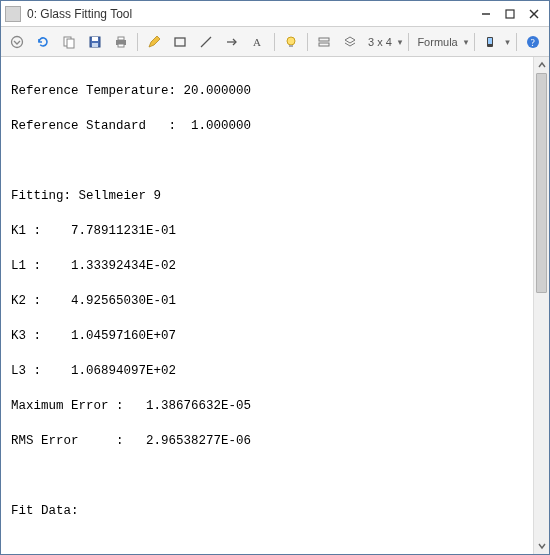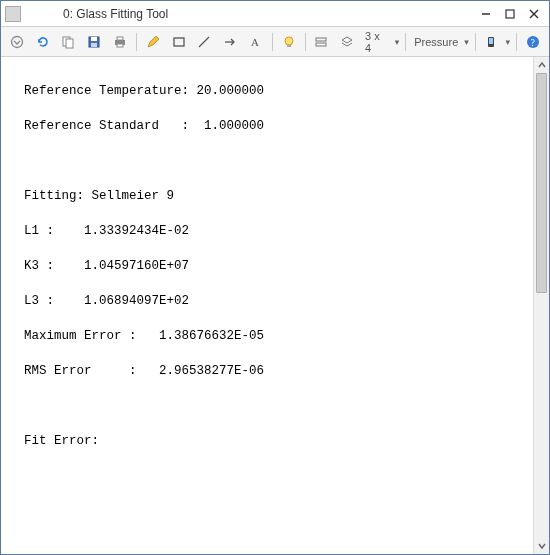--- a/index.html
+++ b/index.html
@@ -14,21 +14,20 @@
     overflow: hidden;
     border: 1px solid #5a7aa0;
   }
   .titlebar {
     height: 26px;
     background: #fff;
     border-bottom: 1px solid #d0d0d0;
     display: flex;
     align-items: center;
     padding: 0 4px;
-    gap: 36px;
   }
   .title-icon {
     width: 16px; height: 16px;
     background: #d8d8d8;
     border: 1px solid #aaa;
     margin-right: 6px;
   }
   .title-text {
     flex: 1;
     font-size: 12px;
@@ -78,21 +77,20 @@
   .tb-dd {
     font-size: 9px;
     color: #666;
     margin-left: -2px;
   }
 
   .content-wrap {
     position: relative;
     height: calc(100% - 56px);
     display: flex;
-    margin-left: 13px;
   }
   .content {
     flex: 1;
     padding: 8px 10px;
     font-family: "Courier New", monospace;
     font-size: 12.5px;
     line-height: 1.4;
     color: #000;
     white-space: pre;
     overflow: hidden;
@@ -228,21 +226,21 @@
   </div>
   <div class="tb-btn">
     <svg width="14" height="14">
         <polygon points="7,2 12,5 7,8 2,5" fill="none" stroke="#777"></polygon>
         <polyline points="2,8 7,11 12,8" fill="none" stroke="#777"></polyline>
       </svg>
   </div>
   <span class="tb-text">3 x 4</span>
   <span class="tb-dd">▾</span>
   <div class="tb-sep"></div>
-  <span class="tb-text">Pressure</span>
+  <span class="tb-text">Formula</span>
   <span class="tb-dd">▾</span>
   <div class="tb-sep"></div>
   <div class="tb-btn">
     <svg width="14" height="14">
         <rect x="3" y="2" width="6" height="10" rx="1" fill="#444"></rect>
         <rect x="4" y="3" width="4" height="6" fill="#9cf"></rect>
       </svg>
   </div>
   <span class="tb-dd">▾</span>
   <div class="tb-sep"></div>
@@ -253,27 +251,29 @@
       </svg>
   </div>
 </div>
 
 <div class="content-wrap">
   <div class="content">
 <span class="kv-line"><span>Reference Temperature:</span> <span>20.000000</span></span>
 <span class="kv-line"><span>Reference Standard   :</span>  <span>1.000000</span></span>
 <span class="blank"></span>
 <span class="hdr-line"><span>Fitting:</span> <span>Sellmeier 9</span></span>
+<span class="coef-line"><span>K1</span> :    <span>7.78911231E-01</span></span>
 <span class="coef-line"><span>L1</span> :    <span>1.33392434E-02</span></span>
+<span class="coef-line"><span>K2</span> :    <span>4.92565030E-01</span></span>
 <span class="coef-line"><span>K3</span> :    <span>1.04597160E+07</span></span>
 <span class="coef-line"><span>L3</span> :    <span>1.06894097E+02</span></span>
 <span class="kv-line"><span>Maximum Error :</span>   <span>1.38676632E-05</span></span>
 <span class="kv-line"><span>RMS Error     :</span>   <span>2.96538277E-06</span></span>
 <span class="blank"></span>
-<span class="hdr-line">Fit Error:</span>
+<span class="hdr-line">Fit Data:</span>
 
   </div>
   <div class="scrollbar-v">
     <div class="scroll-arrow">
       <svg width="8" height="8">
           <polyline points="1,6 4,2 7,6" fill="none" stroke="#666" stroke-width="1.4"></polyline>
         </svg>
     </div>
     <div class="scroll-thumb"></div>
     <div class="scroll-arrow" style="position:absolute;bottom:0;left:0;right:0;">

